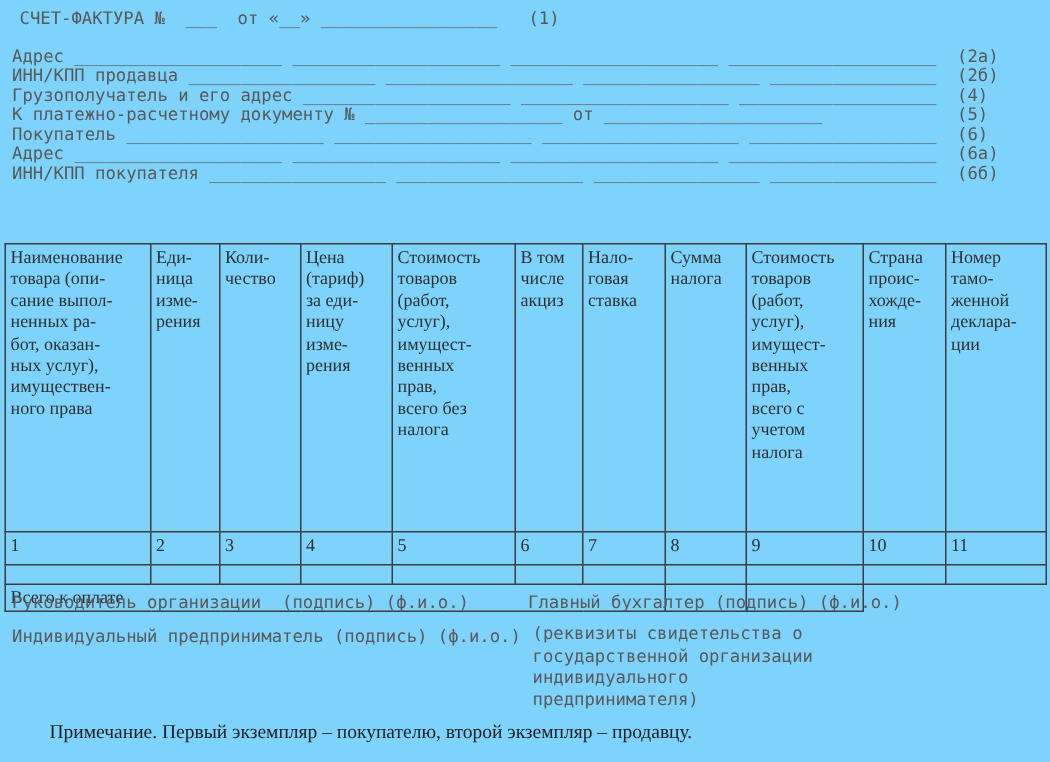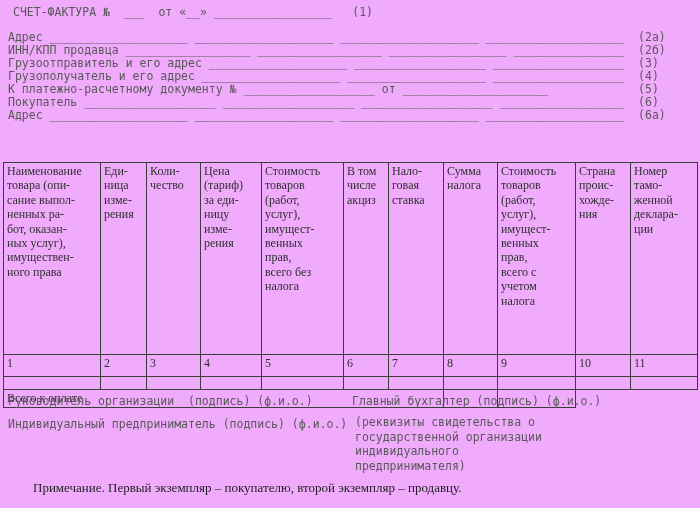--- a/index.html
+++ b/index.html
@@ -1,19 +1,19 @@
 <!DOCTYPE html>
 <html><head>
 <meta charset="utf-8">
 <style>
   html,body{margin:0;padding:0;background:#ffffff;}
   #page{
     position:relative;
     width:700px;height:508px;
-    background:#f0abfc;
+    background:#7dd3fc;
     overflow:hidden;
     font-family:"Liberation Sans",sans-serif;
   }
   .mono{
     font-family:"DejaVu Sans Mono","Liberation Mono",monospace;
     font-size:11.5px;
     color:#595959;
     white-space:pre;
     letter-spacing:0px;
   }
@@ -49,25 +49,25 @@
 </head>
 <body>
 
 <div id="page">
 
   <div id="title-line" class="mono">СЧЕТ-ФАКТУРА №  ___  от «__» _________________   (1)</div>
 
   <div id="form-lines">
     <div class="mono">Адрес ____________________ ____________________ ____________________ ____________________  (2а)</div>
     <div class="mono">ИНН/КПП продавца __________________ __________________ _________________ ________________  (2б)</div>
-    <div class="mono">Грузоотправитель и его адрес ____________________ ___________________ ___________________  (3)</div>
     <div class="mono">Грузополучатель и его адрес ____________________ ____________________ ___________________  (4)</div>
     <div class="mono">К платежно-расчетному документу № ___________________ от _____________________             (5)</div>
     <div class="mono">Покупатель ___________________ ___________________ ___________________ __________________  (6)</div>
     <div class="mono">Адрес ____________________ ____________________ ____________________ ____________________  (6а)</div>
+    <div class="mono">ИНН/КПП покупателя _________________ __________________ ________________ ________________  (6б)</div>
   </div>
 
   <table id="items-table">
     <colgroup>
       <col style="width:97px">
         <col style="width:46px">
         <col style="width:54px">
       <col style="width:61px">
         <col style="width:82px">
         <col style="width:45px">

